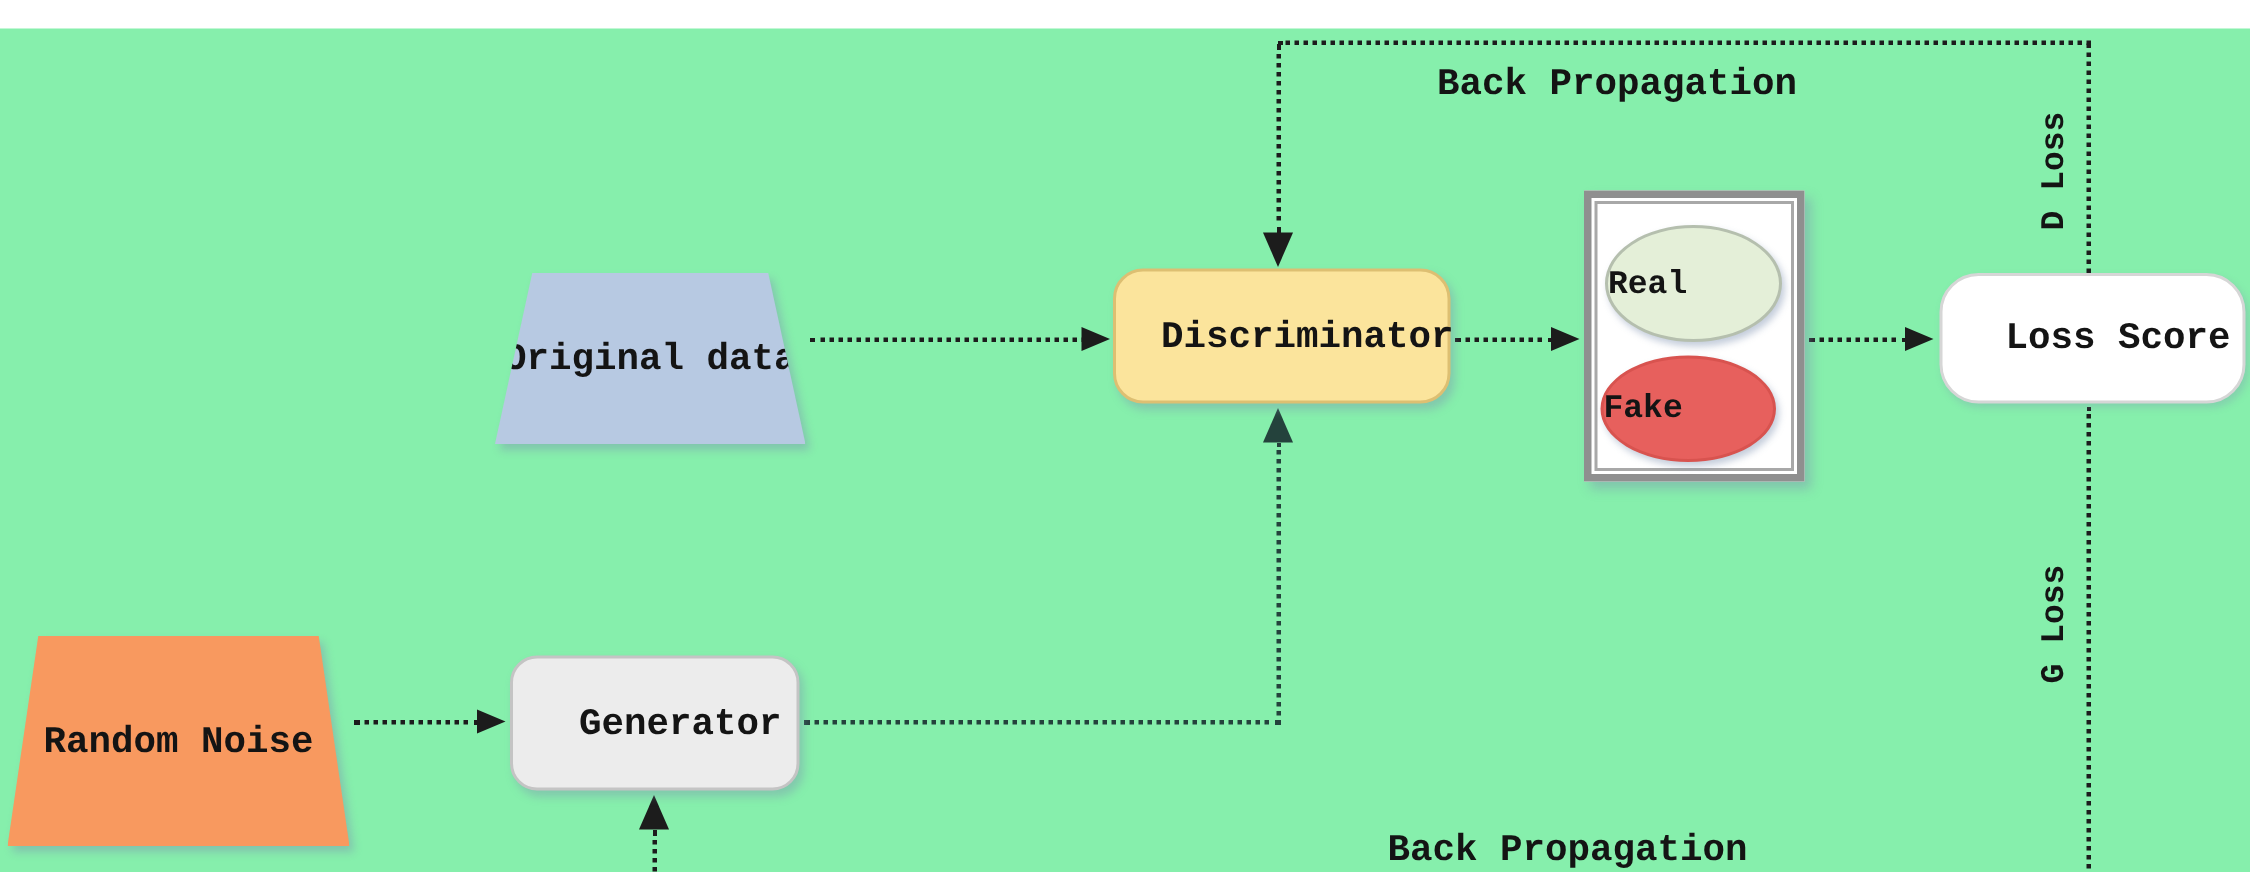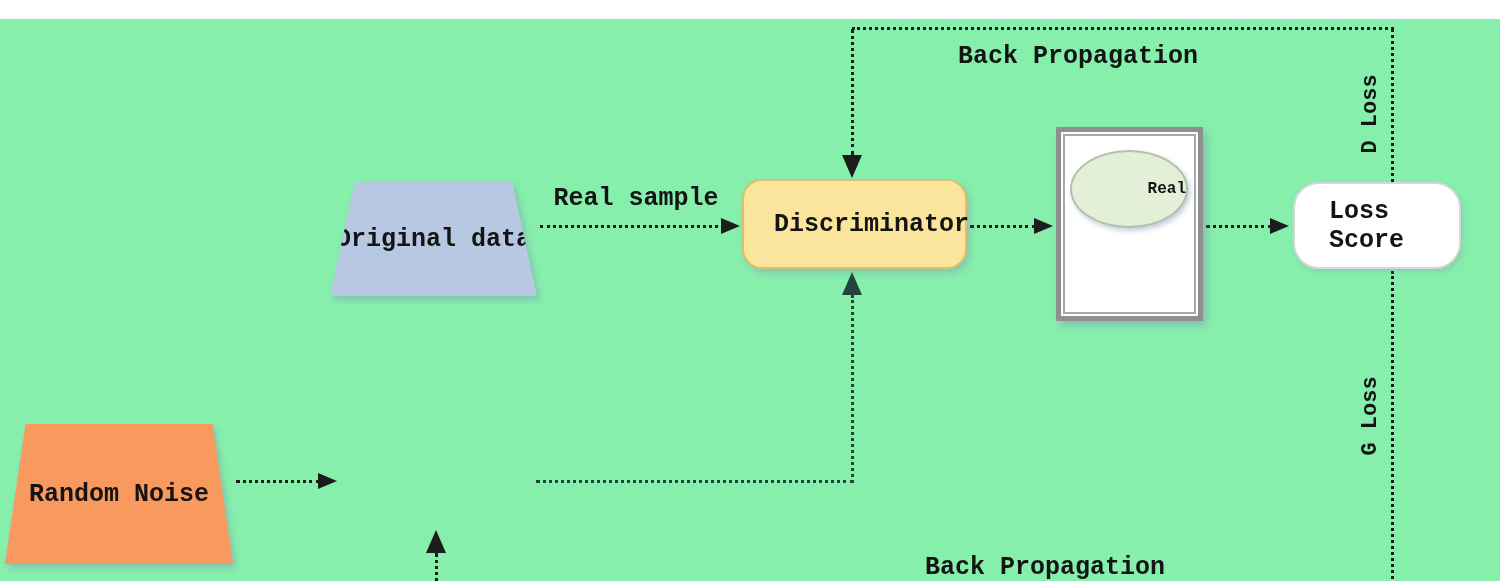--- a/index.html
+++ b/index.html
@@ -26,22 +26,22 @@
   .rounded{border-radius:20px;box-shadow:3px 4px 6px rgba(125,145,175,0.40);}
   .trap-wrap{position:absolute;filter:drop-shadow(3px 4px 3px rgba(125,145,175,0.45));}
   .trap{
     width:100%;height:100%;display:flex;align-items:center;justify-content:center;
     font-weight:700;font-size:25px;color:#141414;
   }
   .frame{position:absolute;border:5px solid #8f8f8f;background:#ffffff;box-sizing:border-box;
          box-shadow:4px 5px 7px rgba(125,145,175,0.45);}
   .frame-inner{position:absolute;left:2px;top:2px;right:2px;bottom:2px;border:2px solid #a8a8a8;}
   .ellipse{
-    position:absolute;border-radius:50%;display:flex;align-items:center;justify-content:flex-end;
-    font-weight:700;font-size:16px;color:#141414;box-sizing:border-box;
+    position:absolute;border-radius:50%;display:flex;align-items:center;justify-content:flex-start;
+    font-weight:700;font-size:22px;color:#141414;box-sizing:border-box;
     box-shadow:2px 3px 5px rgba(125,145,175,0.45);
   }
   
   .edge-label{
     position:absolute;font-weight:700;font-size:25px;color:#141414;white-space:nowrap;
     transform:translate(-50%,-50%);
   }
   .edge-label.rot{transform:translate(-50%,-50%) rotate(-90deg);font-size:22px;}
 </style>
 </head>
@@ -58,21 +58,20 @@
 
   <div class="dotline-v" style="left: 1391px; top: 252px; height: 319px; border-left-color: rgb(28, 28, 28);"></div>
   <div class="dotline-h" style="left: 437px; top: 570px; width: 957px; border-top-color: rgb(28, 28, 28);"></div>
   <div class="dotline-v" style="left: 435px; top: 534px; height: 36px; border-left-color: rgb(28, 28, 28);"></div>
   <div class="arrow arrow-up" style="left:426px;top:511px;"></div>
   <div class="edge-label" style="left:1045px;top:548px;">Back Propagation</div>
   <div class="edge-label rot" style="left:1370px;top:397px;">G Loss</div>
 
   <div class="dotline-h" style="left: 540px; top: 206px; width: 184px; border-top-color: rgb(28, 28, 28);"></div>
   <div class="arrow arrow-right" style="left:721px;top:199px;"></div>
-  <div class="edge-label" style="left:636px;top:179px;">Real sample</div>
 
   <div class="dotline-h" style="left: 236px; top: 461px; width: 84px; border-top-color: rgb(28, 28, 28);"></div>
   <div class="arrow arrow-right" style="left:318px;top:454px;"></div>
 
   <div class="dotline-h teal" style="left: 536px; top: 461px; width: 318px; border-top-color: rgb(36, 66, 60);"></div>
   <div class="dotline-v teal" style="left: 851px; top: 276px; height: 188px; border-left-color: rgb(36, 66, 60);"></div>
   <div class="arrow arrow-up teal" style="left:842px;top:253px;"></div>
 
   <div class="dotline-h" style="left: 970px; top: 206px; width: 66px; border-top-color: rgb(28, 28, 28);"></div>
   <div class="arrow arrow-right" style="left:1034px;top:199px;"></div>
@@ -85,31 +84,37 @@
       <span>Original data</span>
     </div>
   </div>
 
   <div class="trap-wrap" style="left:5px;top:405px;width:228px;height:140px;">
     <div class="trap" style="clip-path: polygon(9% 0px, 91% 0px, 100% 100%, 0% 100%); background-color: rgb(248, 153, 95);">
       <span>Random Noise</span>
     </div>
   </div>
 
+  <div class="node rounded" style="left: 340px; top: 418px; width: 193px; height: 90px; border: 2px solid rgb(196, 196, 196); border-radius: 18px; background-color: rgb(236, 236, 236);">
+    <span>Generator</span>
+  </div>
 
   <div class="node rounded" style="left: 742px; top: 160px; width: 225px; height: 90px; border: 2px solid rgb(221, 191, 114); background-color: rgb(251, 228, 156);">
     <span>Discriminator</span>
   </div>
 
   <div class="frame" style="left: 1056px; top: 108px; width: 147px; height: 194px; border-color: rgb(143, 143, 143);">
     <div class="frame-inner"></div>
   </div>
 
   <div class="ellipse" style="left: 1070px; top: 131px; width: 118px; height: 78px; border: 2px solid rgb(181, 191, 174); background-color: rgb(228, 239, 216);">
     <span>Real</span>
   </div>
 
+  <div class="ellipse" style="left: 1067px; top: 218px; width: 117px; height: 71px; border: 2px solid rgb(216, 83, 79); background-color: rgb(231, 96, 93);">
+    <span>Fake</span>
+  </div>
 
-  <div class="node rounded" style="left: 1293px; top: 163px; width: 168px; height: 87px; border: 2px solid rgb(214, 214, 214); border-radius: 26px; box-shadow: rgba(125, 145, 175, 0.3) 2px 3px 5px; background-color: rgb(255, 255, 255);">
+  <div class="node rounded" style="left: 1293px; top: 163px; width: 204px; height: 87px; border: 2px solid rgb(214, 214, 214); border-radius: 26px; box-shadow: rgba(125, 145, 175, 0.3) 2px 3px 5px; background-color: rgb(255, 255, 255);">
     <span>Loss Score</span>
   </div>
 
 </div>
 
 </body></html>

